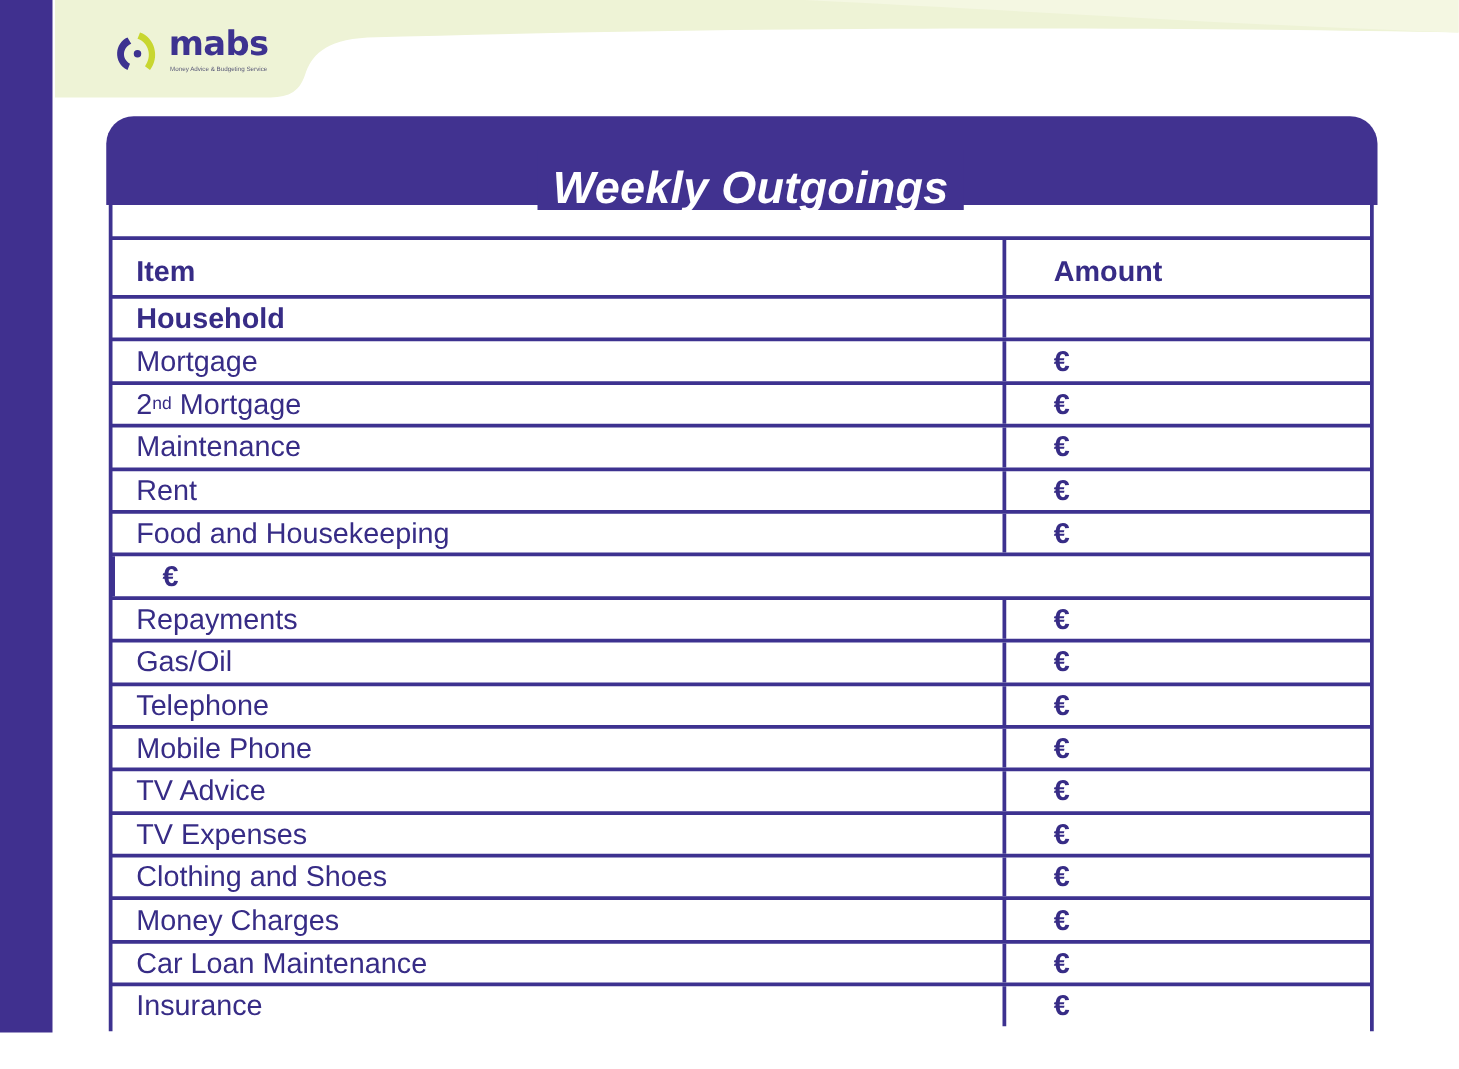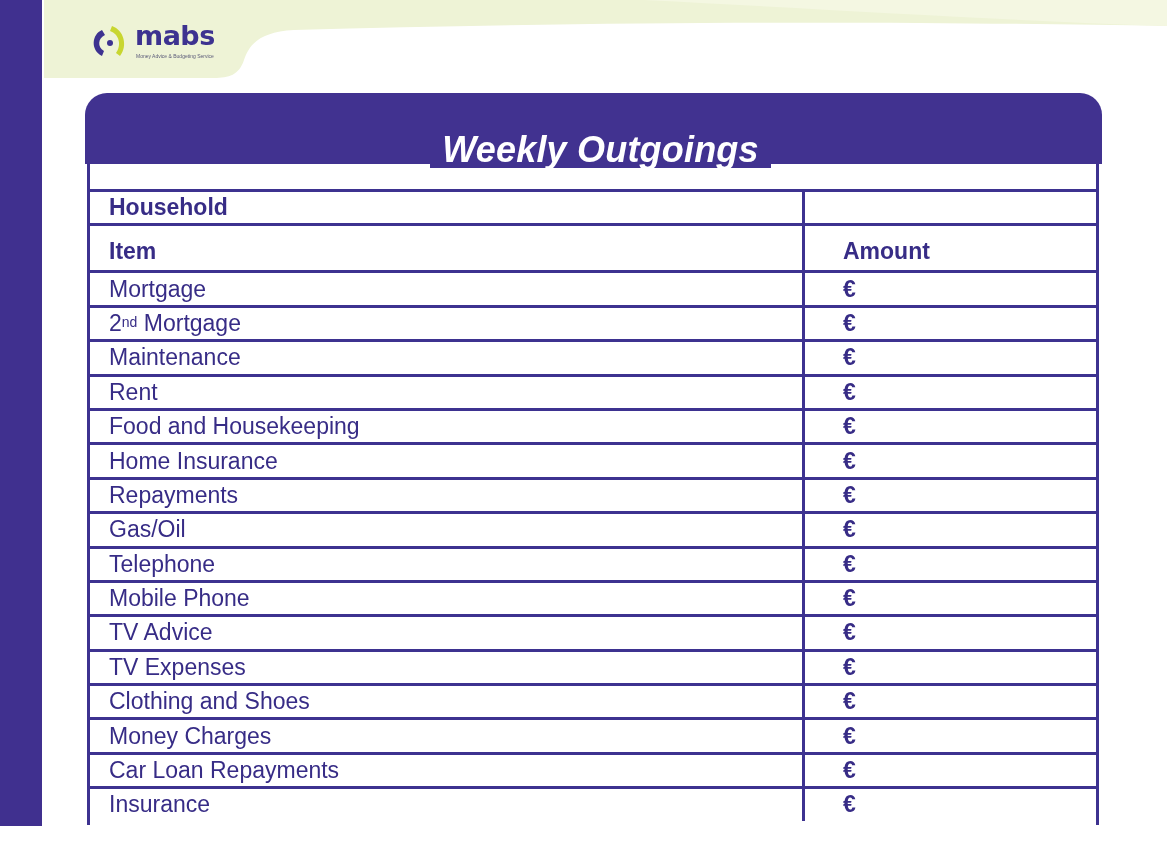--- a/index.html
+++ b/index.html
@@ -104,28 +104,28 @@
 
 <div class="panel-header"></div>
 <div class="title-box">
   <span class="title">Weekly Outgoings</span>
 </div>
 
 <div class="panel-border-left"></div>
 <div class="panel-border-right"></div>
 
 <div class="table">
+  <div class="row header-row">
+    <div class="cell-item">Item</div>
+    <div class="cell-amount">Amount</div>
+  </div>
+
   <div class="row">
     <div class="cell-item bold">Household</div>
     <div class="cell-amount"></div>
-  </div>
-
-  <div class="row header-row">
-    <div class="cell-item">Item</div>
-    <div class="cell-amount">Amount</div>
   </div>
   <div class="row">
     <div class="cell-item">Mortgage</div>
     <div class="cell-amount">€</div>
   </div>
   <div class="row">
     <div class="cell-item">
       <span>2</span><sup>nd</sup>&nbsp;<span>Mortgage</span>
     </div>
     <div class="cell-amount">€</div>
@@ -136,21 +136,20 @@
   </div>
   <div class="row">
     <div class="cell-item">Rent</div>
     <div class="cell-amount">€</div>
   </div>
   <div class="row">
     <div class="cell-item">Food and Housekeeping</div>
     <div class="cell-amount">€</div>
   </div>
   <div class="row">
-    <div class="cell-item">Home Insurance</div>
     <div class="cell-amount">€</div>
   </div>
   <div class="row">
     <div class="cell-item">Repayments</div>
     <div class="cell-amount">€</div>
   </div>
   <div class="row">
     <div class="cell-item">Gas/Oil</div>
     <div class="cell-amount">€</div>
   </div>
@@ -172,20 +171,20 @@
   </div>
   <div class="row">
     <div class="cell-item">Clothing and Shoes</div>
     <div class="cell-amount">€</div>
   </div>
   <div class="row">
     <div class="cell-item">Money Charges</div>
     <div class="cell-amount">€</div>
   </div>
   <div class="row">
-    <div class="cell-item">Car Loan Repayments</div>
+    <div class="cell-item">Car Loan Maintenance</div>
     <div class="cell-amount">€</div>
   </div>
   <div class="row last-row">
     <div class="cell-item">Insurance</div>
     <div class="cell-amount">€</div>
   </div>
 </div>
 
 </body></html>

